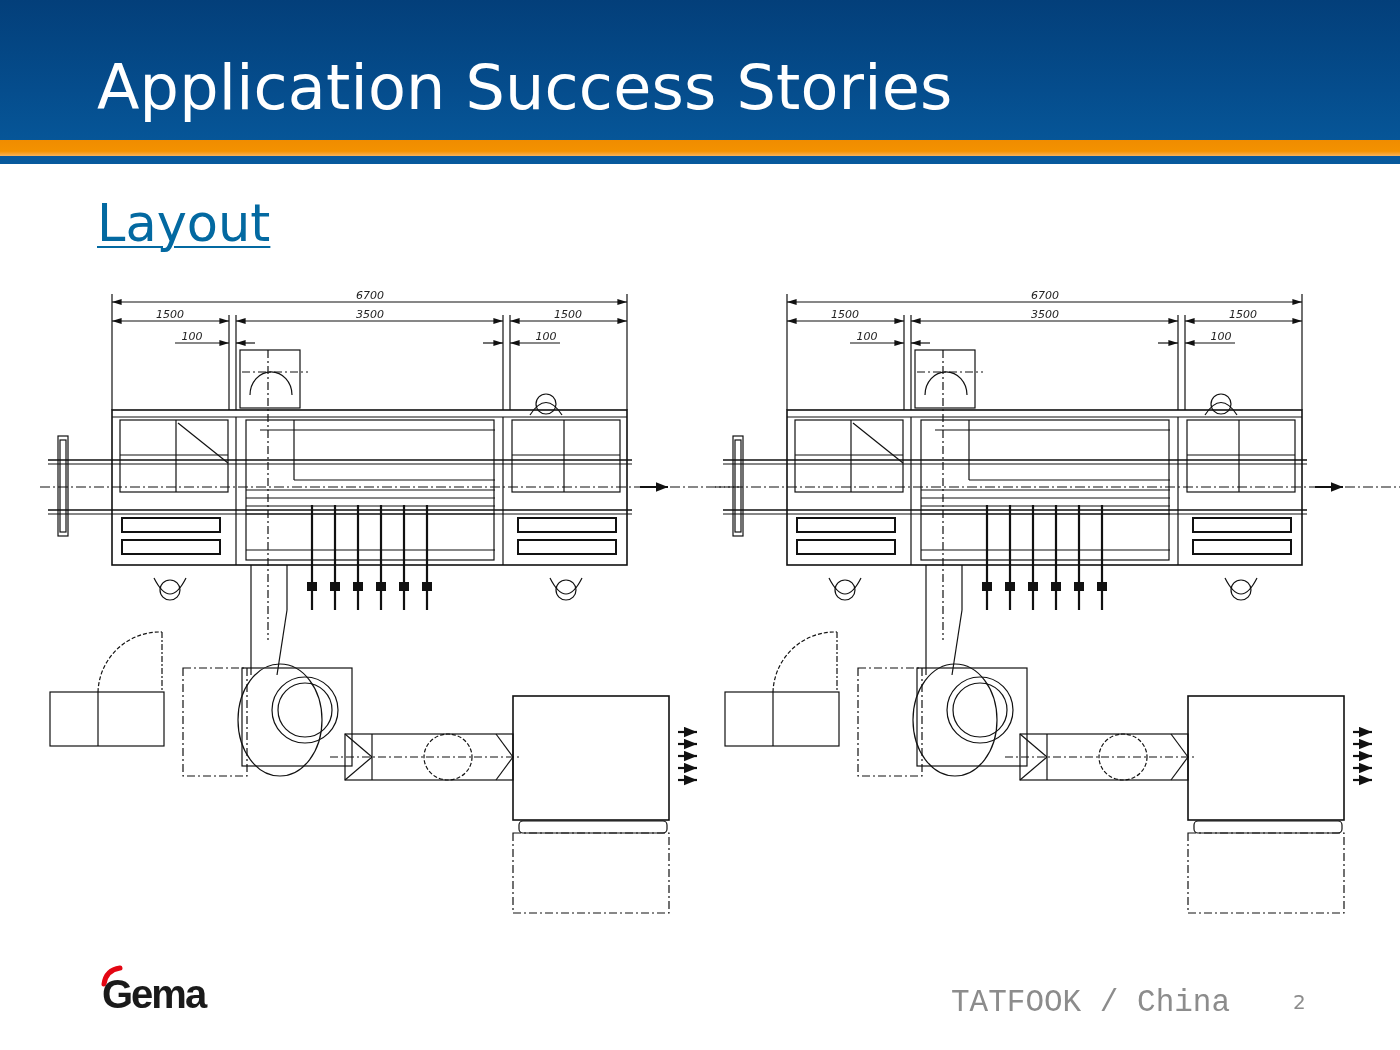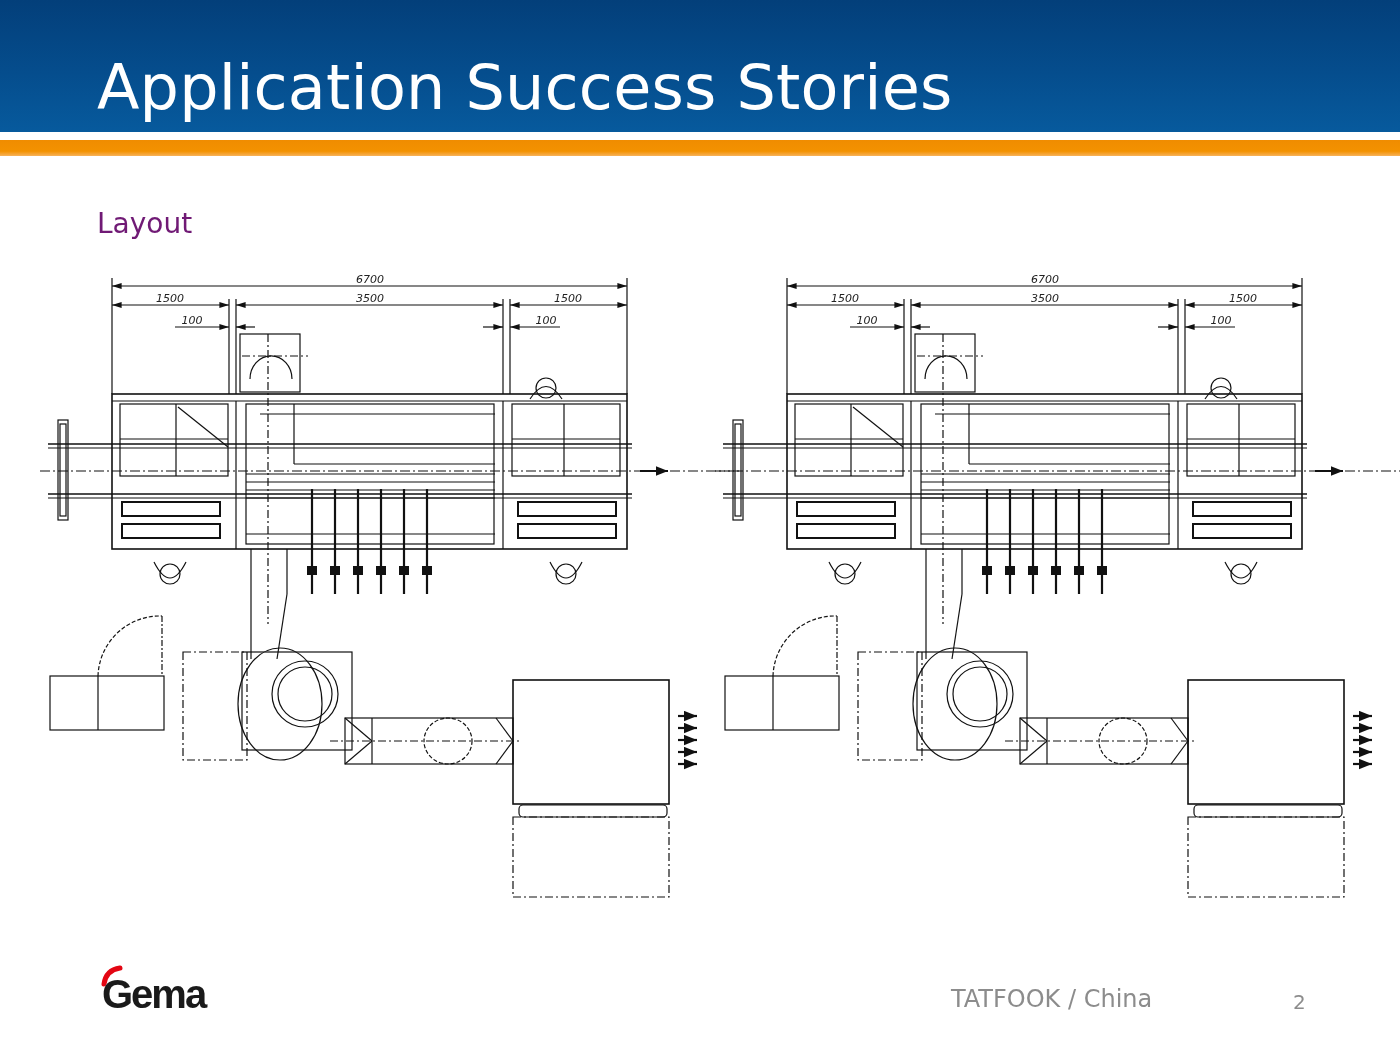--- a/index.html
+++ b/index.html
@@ -1,29 +1,29 @@
 <!DOCTYPE html>
 <html><head>
 <meta charset="utf-8">
 <style>
   html, body { margin:0; padding:0; }
   body { width:1400px; height:1050px; position:relative; background:#ffffff; overflow:hidden;
          font-family:"DejaVu Sans", sans-serif; }
-  .header { position:absolute; left:0; top:0; width:1400px; height:132px;
+  .header { position:absolute; left:0; top:0; width:1400px; height:164px;
             background:linear-gradient(180deg,#033f7a 0%, #054d8d 55%, #075a9d 100%); }
   .header-stripe { position:absolute; left:0; top:140px; width:1400px; height:16px;
             background:linear-gradient(180deg,#f08c00 0%, #f39200 70%, #f7b25a 100%); }
   .title { position:absolute; left:97px; top:52px; color:#ffffff; font-size:62px; line-height:72px;
            white-space:nowrap; letter-spacing:0.2px; }
-  .section-title { position:absolute; left:97px; top:202px; font-size:28px; line-height:44px;
-           color:#701a75; text-decoration-thickness:2px; text-underline-offset:5px; }
-  .drawing { position:absolute; top:264px; width:700px; height:650px; }
+  .section-title { position:absolute; left:97px; top:202px; font-size:51px; line-height:44px;
+           color:#0369a1; text-decoration:underline; text-decoration-thickness:2px; text-underline-offset:5px; }
+  .drawing { position:absolute; top:280px; width:700px; height:650px; }
   .drawing svg { width:700px; height:650px; display:block; }
   .logo { position:absolute; left:100px; top:962px; width:130px; height:58px; }
-  .footer-text { position:absolute; left:951px; top:985px; font-size:24px; color:#8c8c8c; white-space:nowrap; }
+  .footer-text { position:absolute; left:951px; top:985px; font-size:31px; color:#8c8c8c; white-space:nowrap;font-family:Liberation Mono, monospace; }
   .page-number { position:absolute; left:1293px; top:990px; font-size:20px; color:#8c8c8c; }
   .dim-text { font-family:"DejaVu Sans", sans-serif; font-style:italic; font-size:11px; fill:#222; }
 </style>
 </head>
 <body>
 
 <div class="header">
   <div class="title">Application Success Stories</div>
 </div>
 <div class="header-stripe"></div>

